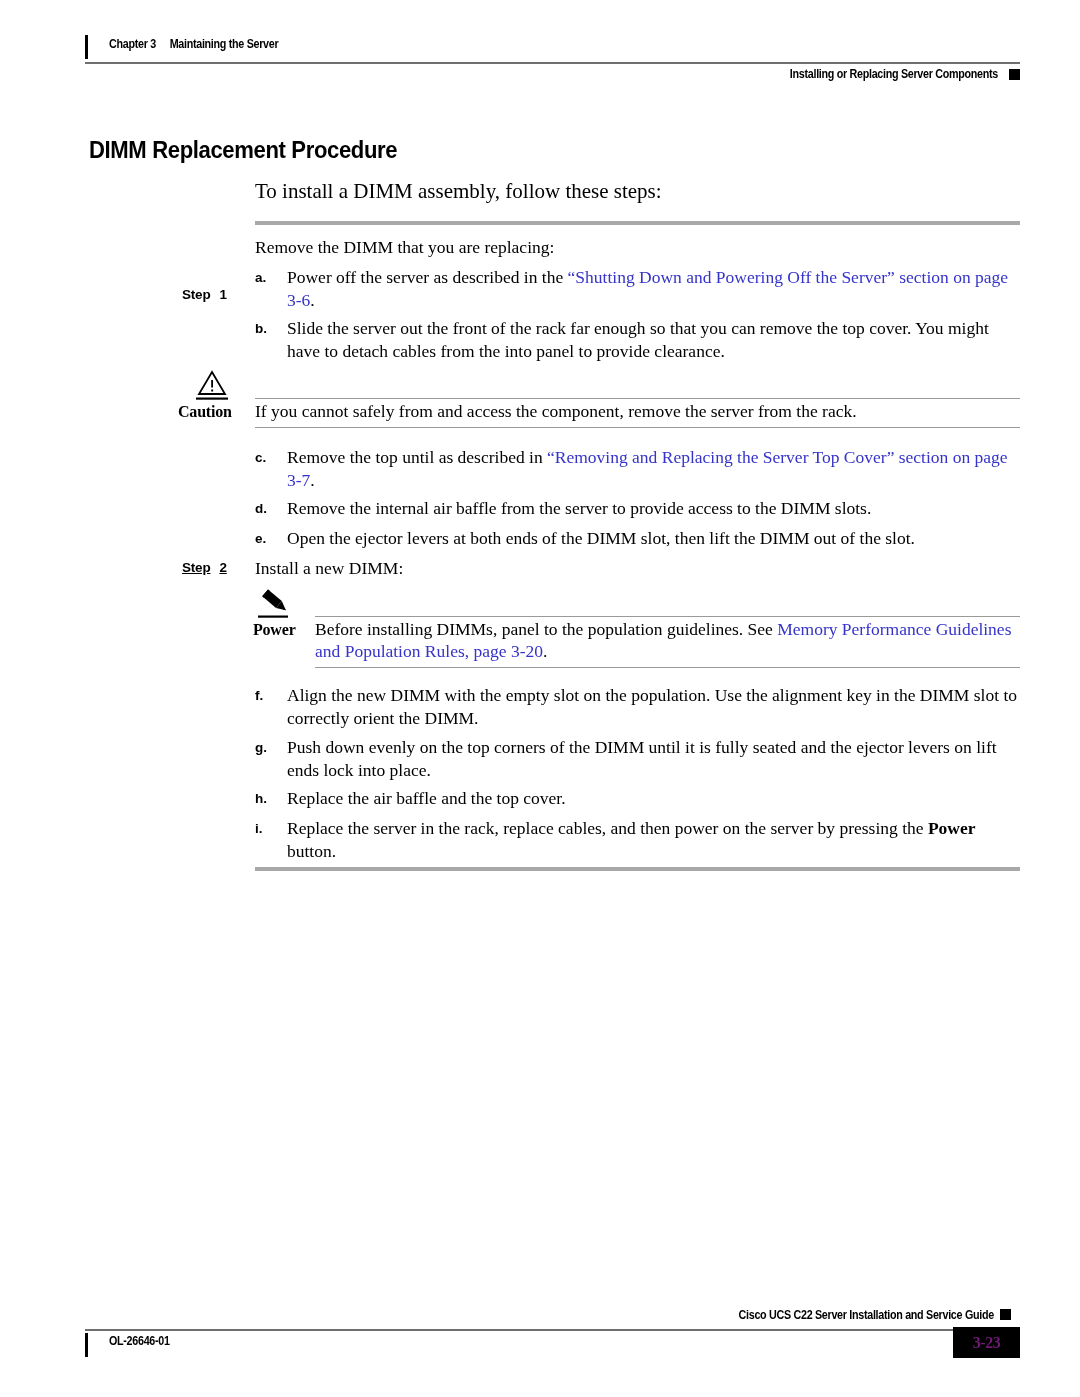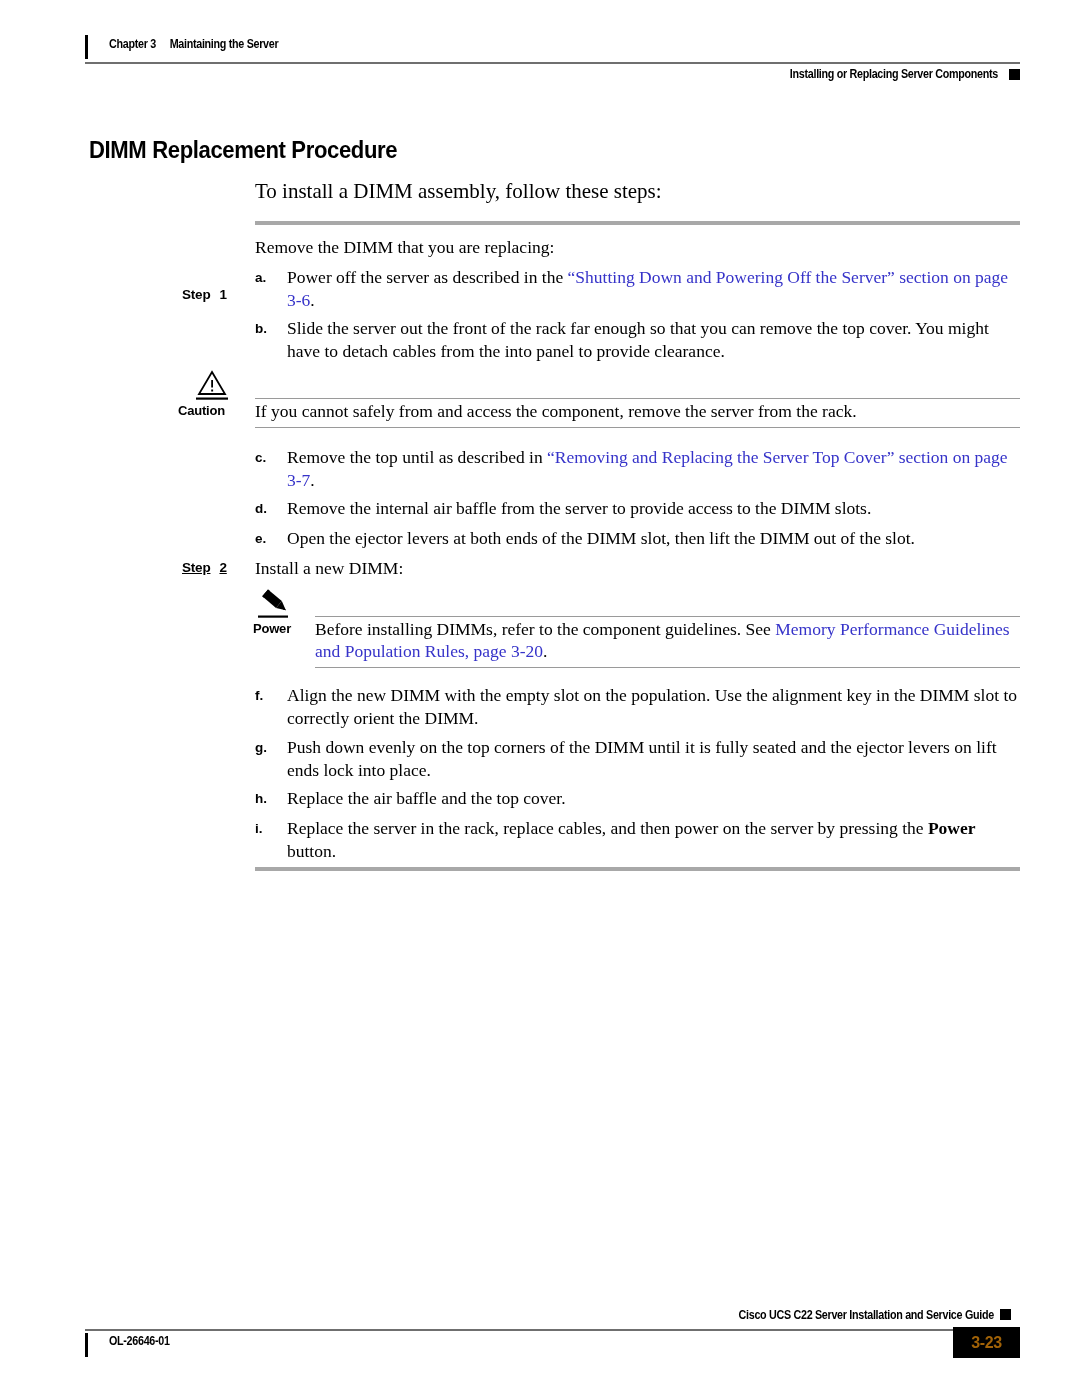--- a/index.html
+++ b/index.html
@@ -182,23 +182,23 @@
     width: 1080px;
   }
   .admon-icon {
     position: absolute;
     width: 46px;
     height: 34px;
   }
   .admon-icon svg { display: block; }
   .admon-label {
     position: absolute;
-    font-family: Liberation Sans, sans-serif;
-    font-weight: bold;
-    font-size: 13px;
+    font-family: Liberation Serif, serif;
+    font-weight: bold;
+    font-size: 16px;
     letter-spacing: -0.2px;
     white-space: nowrap;
   }
   .admon-text {
     position: absolute;
     font-size: 17.5px;
     line-height: 21.5px;
   }
   .admon-rule {
     position: absolute;
@@ -271,22 +271,22 @@
     background: #000;
   }
   .ftr-pagenum {
     position: absolute;
     right: 0;
     top: 24px;
     width: 67px;
     height: 31px;
     line-height: 31px;
     text-align: center;
-    color: #a16207;
-    font-family: Liberation Sans, sans-serif;
+    color: #701a75;
+    font-family: Liberation Serif, serif;
     font-weight: bold;
     font-size: 16px;
     letter-spacing: -0.4px;
   }
 </style>
 </head>
 <body>
 
 <div class="page">
 
@@ -369,21 +369,21 @@
             <polygon points="4,8 22,8 22,17 4,17" fill="#000"></polygon>
             <polygon points="22,8 31,12.5 22,17" fill="#000"></polygon>
             <polygon points="28.2,11.3 31,12.5 28.2,13.7" fill="#000"></polygon>
             <rect x="4" y="8" width="2.5" height="9" fill="#000"></rect>
           </g>
           <rect x="0" y="27.5" width="30" height="2.2" fill="#000"></rect>
         </svg>
       </div>
       <div class="admon-label" style="left:253px; top:33px;">Power</div>
       <div class="admon-rule" style="left:315px; top:28px; width:705px;"></div>
-      <div class="admon-text" style="left:315px; top:31px; width:705px;"><span>Before installing DIMMs, refer to the component guidelines. See </span><span class="xref">Memory Performance Guidelines and Population Rules, page 3-20</span><span>.</span></div>
+      <div class="admon-text" style="left:315px; top:31px; width:705px;"><span>Before installing DIMMs, panel to the population guidelines. See </span><span class="xref">Memory Performance Guidelines and Population Rules, page 3-20</span><span>.</span></div>
       <div class="admon-rule" style="left:315px; top:79px; width:705px;"></div>
     </div>
 
     <div class="alpha-item" style="top:684px;">
       <span class="alpha-marker">f.</span>
       <span class="alpha-body">Align the new DIMM with the empty slot on the population. Use the alignment key in the DIMM slot to correctly orient the DIMM.</span>
     </div>
 
     <div class="alpha-item" style="top:736px;">
       <span class="alpha-marker">g.</span>

